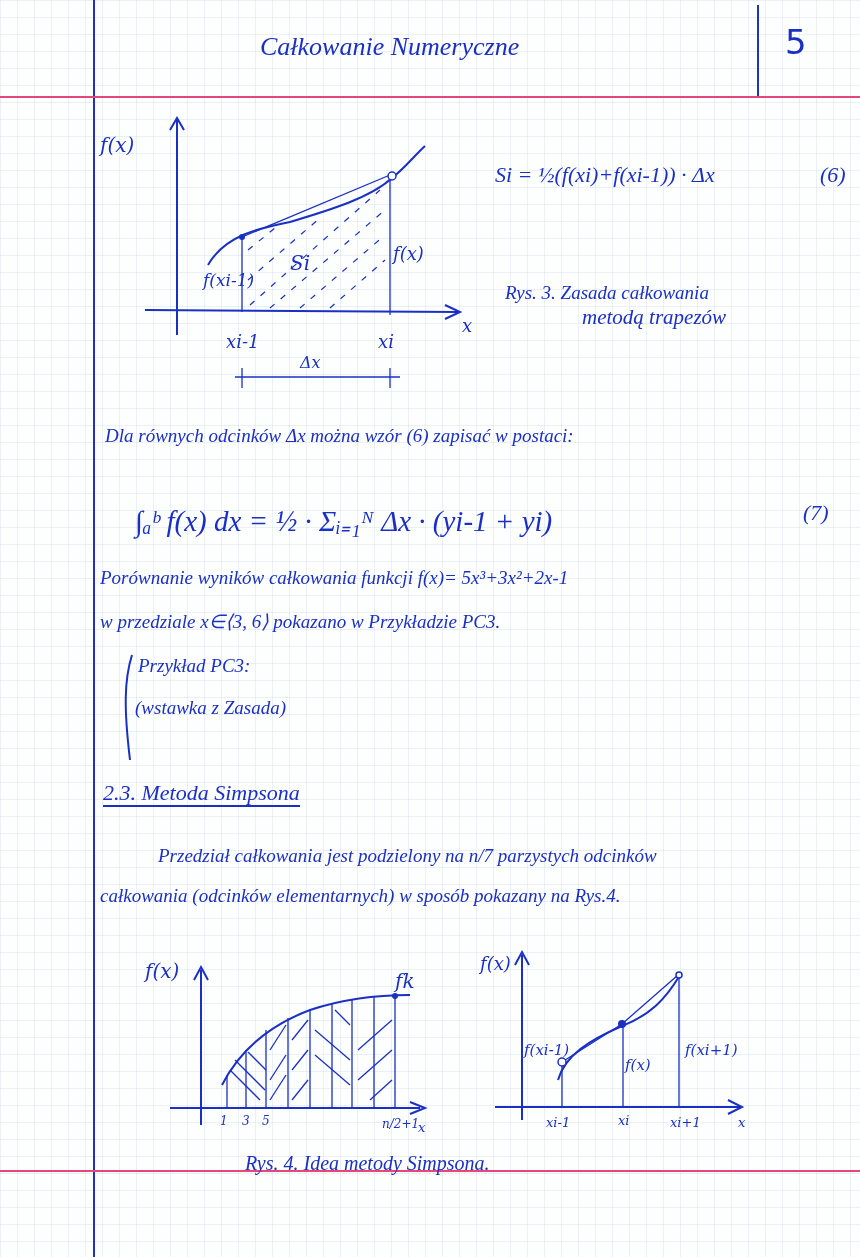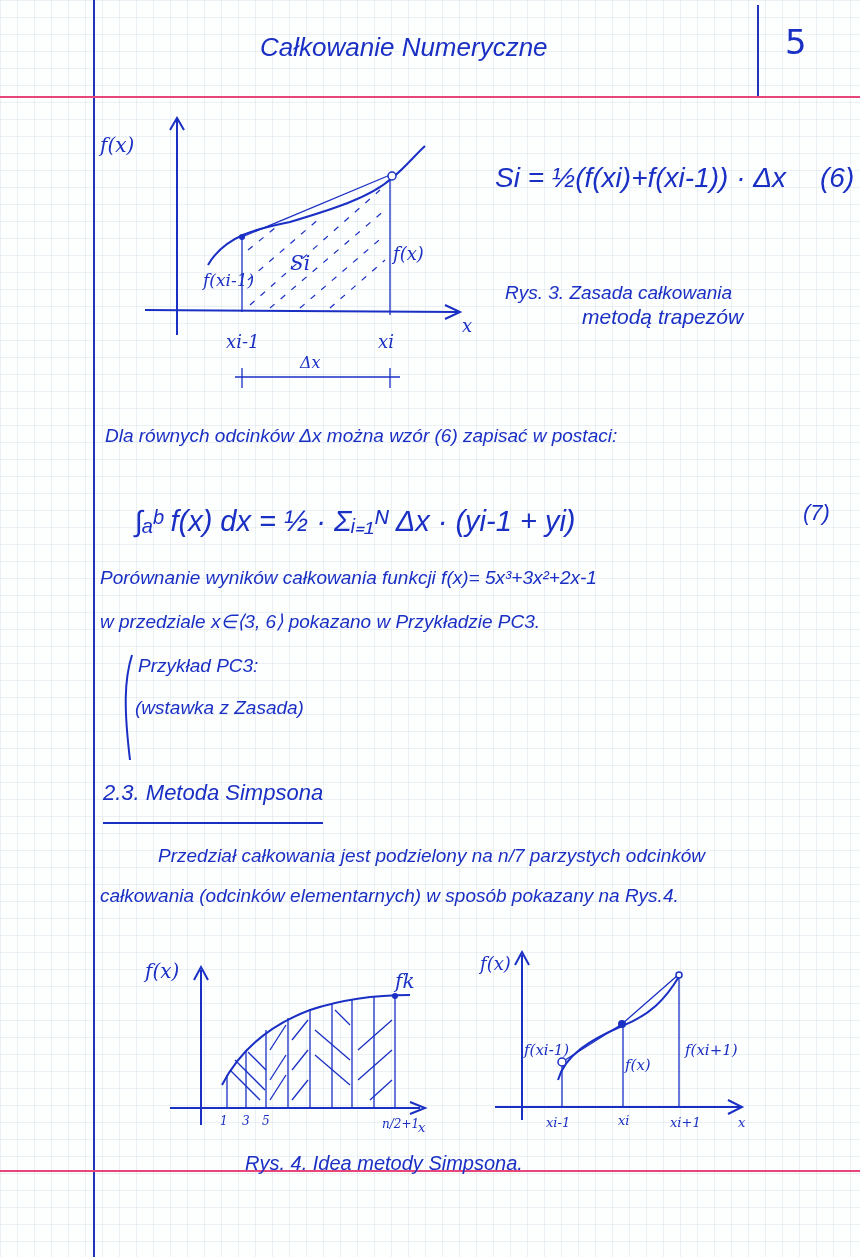--- a/index.html
+++ b/index.html
@@ -6,31 +6,31 @@
   body{width:860px;height:1257px;position:relative;overflow:hidden;background:#fdfefe;
     font-family:"DejaVu Sans", sans-serif;color:#1a2fc4;}
   .grid{position:absolute;inset:0;
     background-image:
       linear-gradient(to right, rgba(200,215,225,0.35) 1px, transparent 1px),
       linear-gradient(to bottom, rgba(200,215,225,0.35) 1px, transparent 1px);
     background-size:17px 17px;}
   .margin-v{position:absolute;left:93px;top:0;width:2px;height:1257px;background:#2233bb;}
   .head-v{position:absolute;left:757px;top:5px;width:2px;height:92px;background:#2233bb;}
   .red-line{position:absolute;left:0;width:860px;height:2px;background:#e8457a;}
-  .hw{position:absolute;font-family:Liberation Sans, sans-serif;font-style:italic;color:#1a2fc4;white-space:nowrap;}
+  .hw{position:absolute;font-family:Liberation Serif, serif;font-style:italic;color:#1a2fc4;white-space:nowrap;}
   .title{left:260px;top:32px;font-size:26px;}
   .pagenum{left:785px;top:22px;font-size:34px;font-style:normal;font-family:"DejaVu Sans", sans-serif;}
   svg{position:absolute;overflow:visible;}
   .stroke{stroke:#1a2fc4;fill:none;stroke-width:2;}
   .thin{stroke:#1a2fc4;fill:none;stroke-width:1.3;}
   .dash{stroke:#1a2fc4;fill:none;stroke-width:1.2;stroke-dasharray:6 8;}
   .lbl{fill:#1a2fc4;font-family:"DejaVu Serif", serif;font-style:italic;}
-  .eq{font-size:28px;}
+  .eq{font-size:22px;}
   .body{font-size:19px;}
-  .underline{border-bottom:2px solid #1a2fc4;padding-bottom:17px;}
+  .underline{border-bottom:2px solid #1a2fc4;padding-bottom:0;}
 </style>
 </head>
 <body>
 
 <div class="grid"></div>
 <div class="margin-v"></div>
 <div class="head-v"></div>
 <div class="red-line" style="top:96px"></div>
 <div class="red-line" style="top:1170px"></div>
 

